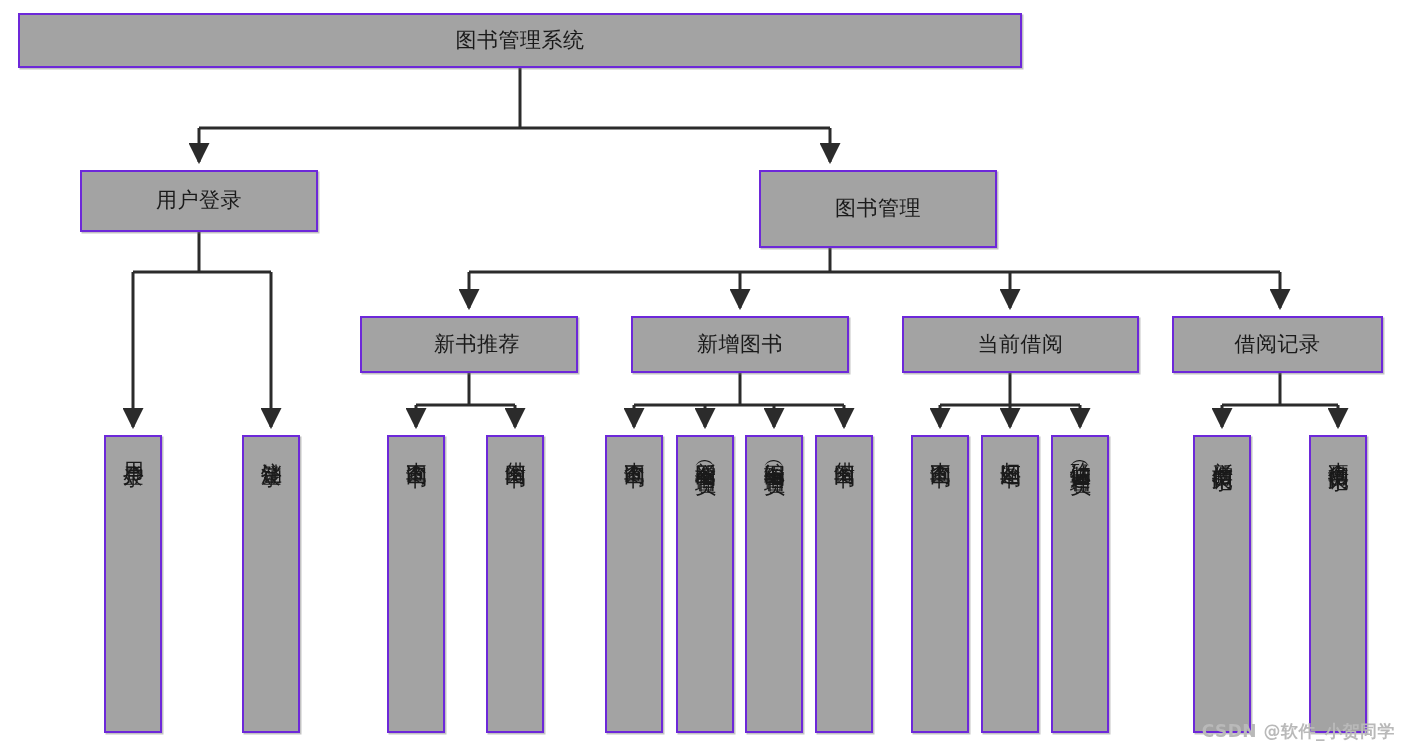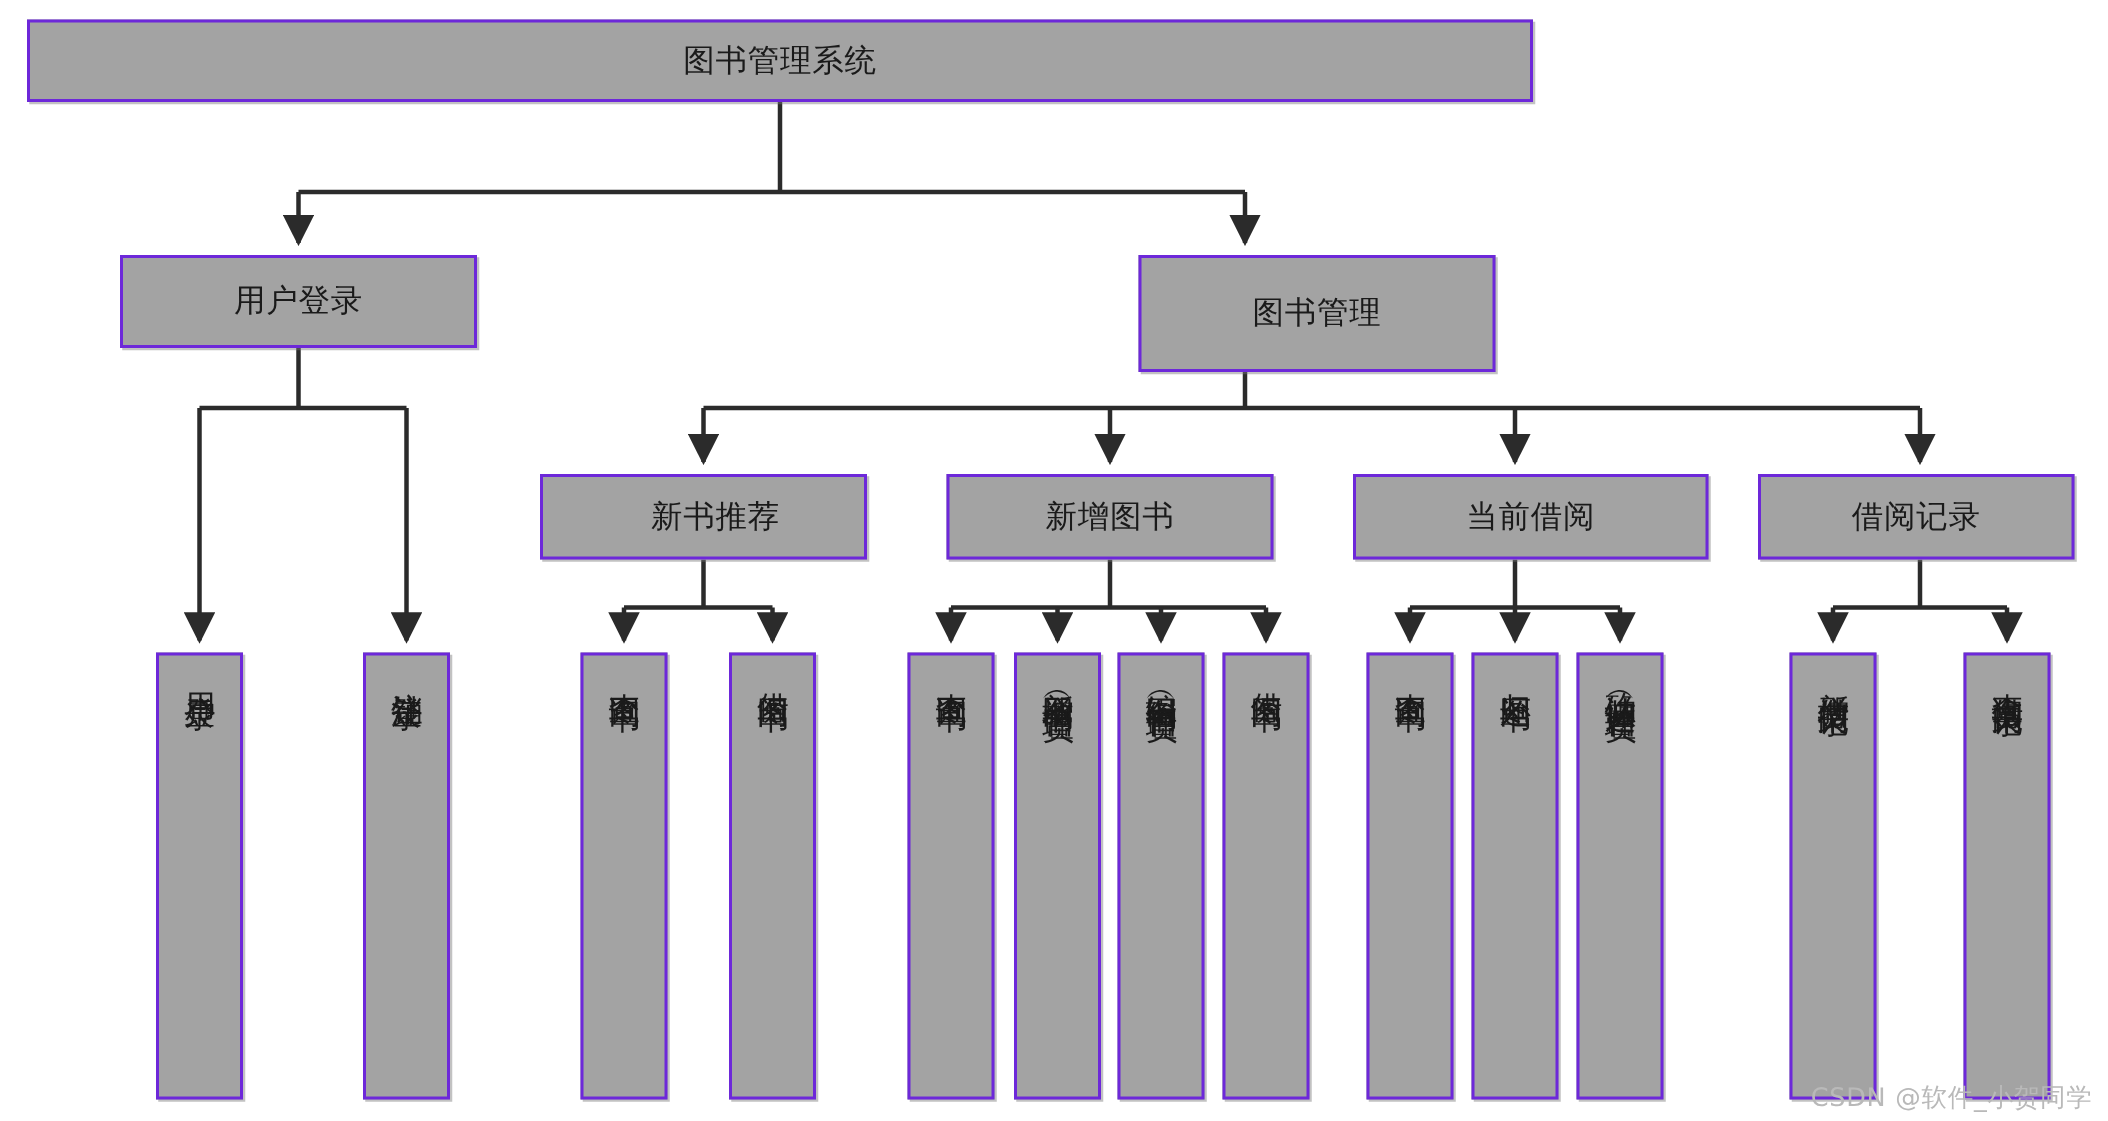--- a/index.html
+++ b/index.html
@@ -57,20 +57,21 @@
   }
   #watermark {
     position: absolute;
     right: 10px;
     bottom: 4px;
     font-size: 17px;
     color: #b9b9b9;
     letter-spacing: 0.5px;
     white-space: nowrap;
     user-select: none;
+    font-weight: bold;
   }
 </style>
 </head>
 <body>
 
 <div id="canvas">
 
   <svg class="edges" viewBox="0 0 1405 747">
     <defs>
       <marker id="arrow" viewBox="0 0 10 10" refX="9" refY="5" markerWidth="7" markerHeight="7" orient="auto-start-reverse">

